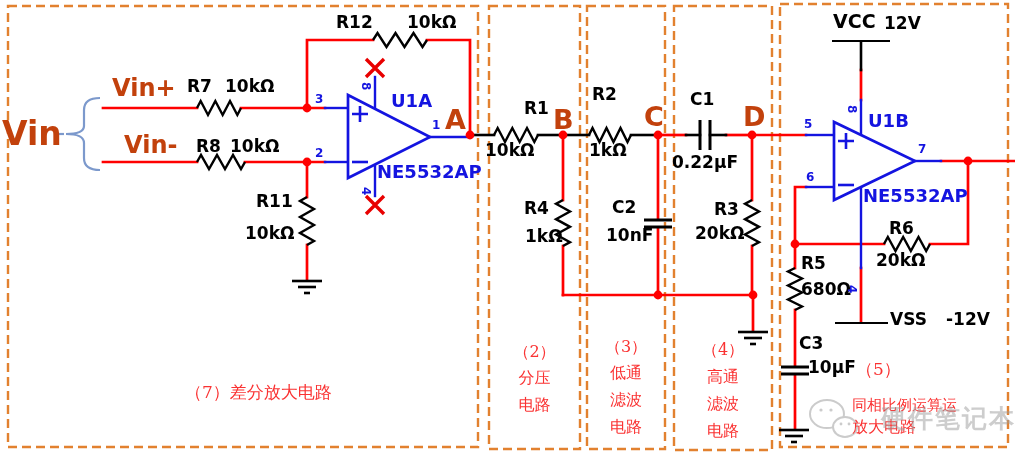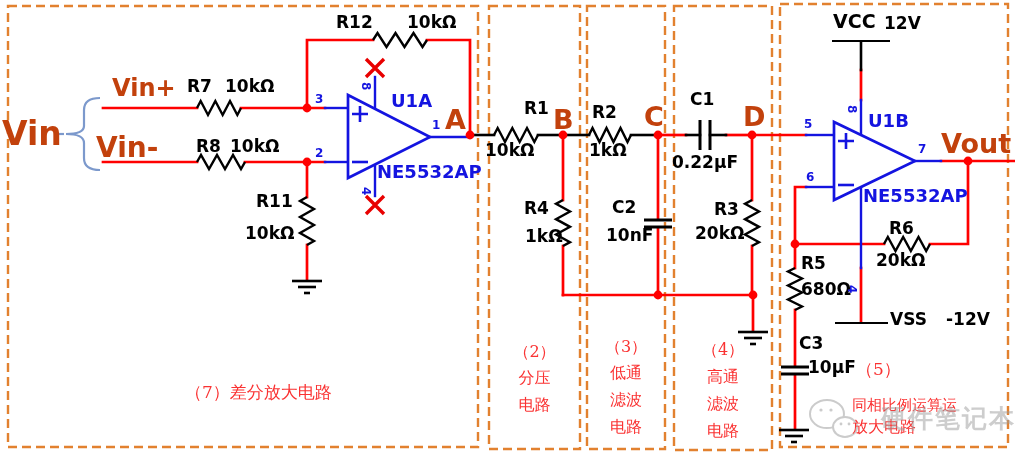--- a/index.html
+++ b/index.html
@@ -175,38 +175,37 @@
     <ellipse cx="845" cy="427" rx="12" ry="10"></ellipse>
     <circle cx="821" cy="410" r="1.6" fill="#999" stroke="none"></circle>
     <circle cx="831" cy="410" r="1.6" fill="#999" stroke="none"></circle>
     <circle cx="841" cy="424" r="1.4" fill="#999" stroke="none"></circle>
     <circle cx="849" cy="424" r="1.4" fill="#999" stroke="none"></circle>
   </g>
 </svg>
 
   <div class="lb gn" style="left:2px;top:117px;font-size:33px">Vin</div>
   <div class="lb gn" style="left:112px;top:76px;font-size:24px">Vin+</div>
-  <div class="lb gn" style="left:96px;top:133px;font-size:28px">Vin-</div>
+  <div class="lb gn" style="left:124px;top:133px;font-size:24px">Vin-</div>
   <div class="lb gn" style="left:445px;top:106px">A</div>
   <div class="lb gn" style="left:553px;top:106px">B</div>
   <div class="lb gn" style="left:644px;top:103px">C</div>
   <div class="lb gn" style="left:743px;top:103px">D</div>
-  <div class="lb gn" style="left:941px;top:130px">Vout</div>
 
   <div class="lb k" style="left:187px;top:78px">R7</div>
   <div class="lb k" style="left:225px;top:78px">10kΩ</div>
   <div class="lb k" style="left:196px;top:138px">R8</div>
   <div class="lb k" style="left:230px;top:138px">10kΩ</div>
   <div class="lb k" style="left:256px;top:193px">R11</div>
   <div class="lb k" style="left:245px;top:225px">10kΩ</div>
   <div class="lb k" style="left:336px;top:14px">R12</div>
   <div class="lb k" style="left:407px;top:14px">10kΩ</div>
   <div class="lb k" style="left:524px;top:100px">R1</div>
   <div class="lb k" style="left:485px;top:142px">10kΩ</div>
-  <div class="lb k" style="left:592px;top:104px">R2</div>
+  <div class="lb k" style="left:592px;top:86px">R2</div>
   <div class="lb k" style="left:589px;top:142px">1kΩ</div>
   <div class="lb k" style="left:524px;top:200px">R4</div>
   <div class="lb k" style="left:525px;top:228px">1kΩ</div>
   <div class="lb k" style="left:612px;top:199px">C2</div>
   <div class="lb k" style="left:606px;top:227px">10nF</div>
   <div class="lb k" style="left:690px;top:91px">C1</div>
   <div class="lb k" style="left:672px;top:154px">0.22μF</div>
   <div class="lb k" style="left:714px;top:201px">R3</div>
   <div class="lb k" style="left:695px;top:225px">20kΩ</div>
   <div class="lb k" style="left:801px;top:255px">R5</div>

